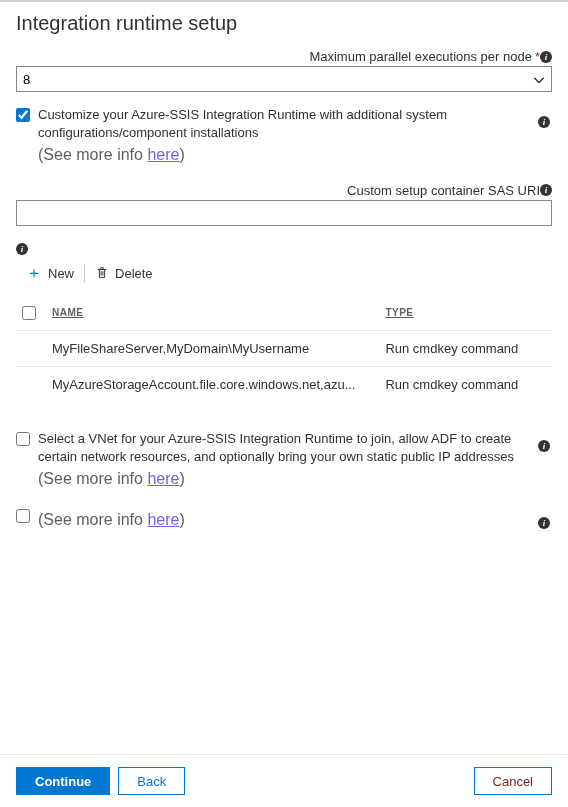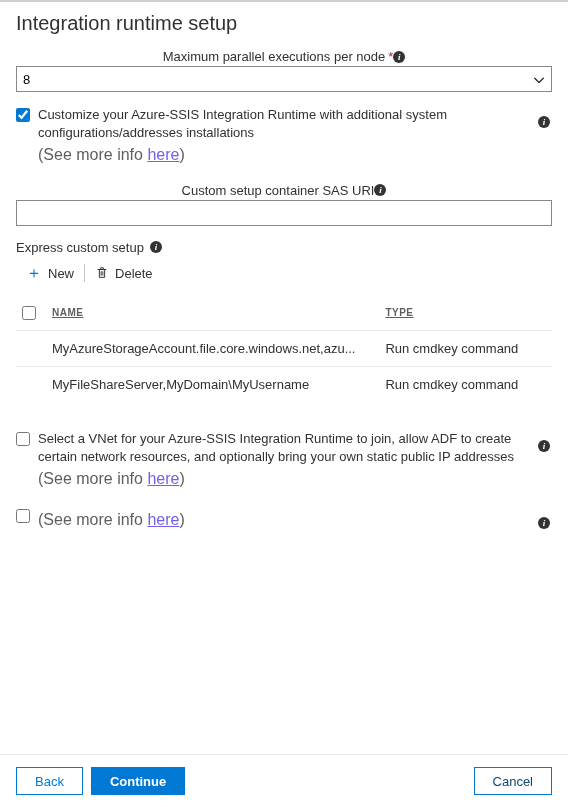--- a/index.html
+++ b/index.html
@@ -17,21 +17,21 @@
   h1.title { font-size: 20px; font-weight: 400; color: #323130; margin-bottom: 14px; }
   h2.section { font-size: 14px; font-weight: 600; margin-bottom: 4px; }
   .field-label { font-size: 13px; color: #323130; display: flex; align-items: center; }
   .req { color: #a4262c; margin-left: 3px; }
   .info-icon {
     width: 12px; height: 12px; border-radius: 50%;
     background: #333; color: #fff; font-size: 9px; font-weight: bold;
     display: inline-flex; align-items: center; justify-content: center;
     font-family: Georgia, serif; font-style: italic;
   }
-  .row-with-info { display: flex; justify-content: center; align-items: center; }
+  .row-with-info { display: flex; justify-content: flex-end; align-items: center; }
   .select-wrap { position: relative; margin-top: 2px; margin-bottom: 14px; }
   select.dropdown {
     width: 100%; height: 26px; border: 1px solid #8a8886;
     padding: 2px 6px; font-size: 13px; background: #fff;
     appearance: none; -webkit-appearance: none;
   }
   .caret {
     position: absolute; right: 8px; top: 50%; transform: translateY(-50%);
     pointer-events: none;
   }
@@ -76,21 +76,21 @@
     position: absolute; bottom: 0; left: 0; right: 0;
     padding: 12px 16px; display: flex; gap: 8px;
     border-top: 1px solid #edebe9; background: #fff;
   }
   .btn {
     height: 28px; padding: 0 18px; font-size: 13px; cursor: pointer;
     border: 1px solid transparent;
   }
   .btn-primary { background: #0078d4; color: #fff; font-weight: 600; }
   .btn-secondary { background: #fff; color: #0078d4; border-color: #0078d4; }
-  .btn-cancel { margin-left: auto; background: #fff; color: #0c4a6e; border-color: #0078d4; }
+  .btn-cancel { margin-left: auto; background: #fff; color: #7f1d1d; border-color: #0078d4; }
   .express-label { display: inline-flex; align-items: center; gap: 6px; margin-bottom: 0; }
 </style>
 </head>
 <body>
 
 <div class="panel">
   <h1 class="title">Integration runtime setup</h1>
 
   <div class="row-with-info">
     <div class="field-label">
@@ -106,38 +106,37 @@
     <span class="caret">
       <svg width="10" height="6" viewBox="0 0 10 6">
           <path d="M0 0 L5 5 L10 0" fill="none" stroke="#323130" stroke-width="1.3"></path>
         </svg>
     </span>
   </div>
 
   <div class="checkbox-row">
     <input type="checkbox" checked="" style="">
     <div class="cb-text">
-      <div>Customize your Azure-SSIS Integration Runtime with additional system configurations/addresses installations</div>
+      <div>Customize your Azure-SSIS Integration Runtime with additional system configurations/component installations</div>
       <div class="more-info">
         <span>(See more info </span><a href="#">here</a><span>)</span>
       </div>
     </div>
     <span class="info-icon">i</span>
   </div>
 
   <div class="spacer"></div>
 
   <div class="row-with-info">
     <div class="field-label">Custom setup container SAS URI</div>
     <span class="info-icon">i</span>
   </div>
   <input class="text-input" type="text" value="" style="">
 
   <div class="express-label">
-    <span>Express custom setup</span>
     <span class="info-icon">i</span>
   </div>
 
   <div class="toolbar">
     <button class="tool-btn">
       <span class="plus">＋</span>
       <span>New</span>
     </button>
     <div class="tool-sep"></div>
     <button class="tool-btn">
@@ -152,26 +151,26 @@
     <thead>
       <tr>
         <th class="cb-col"><input type="checkbox" style=""></th>
         <th>NAME</th>
         <th>TYPE</th>
       </tr>
     </thead>
     <tbody>
       <tr>
         <td></td>
-        <td class="name-col">MyAzureStorageAccount.file.core.windows.net,azu...</td>
+        <td class="name-col">MyFileShareServer,MyDomain\MyUsername</td>
         <td>Run cmdkey command</td>
       </tr>
       <tr>
         <td></td>
-        <td class="name-col">MyFileShareServer,MyDomain\MyUsername</td>
+        <td class="name-col">MyAzureStorageAccount.file.core.windows.net,azu...</td>
         <td>Run cmdkey command</td>
       </tr>
     </tbody>
   </table>
 
   <div class="spacer"></div><div class="spacer"></div>
 
   <div class="checkbox-row">
     <input type="checkbox" style="">
     <div class="cb-text">
@@ -190,16 +189,16 @@
     <div class="cb-text">
       <div class="more-info">
         <span>(See more info </span><a href="#">here</a><span>)</span>
       </div>
     </div>
     <span class="info-icon">i</span>
   </div>
 </div>
 
 <div class="footer">
+  <button class="btn btn-primary">Continue</button>
   <button class="btn btn-secondary">Back</button>
-  <button class="btn btn-primary">Continue</button>
   <button class="btn btn-cancel">Cancel</button>
 </div>
 
 </body></html>

